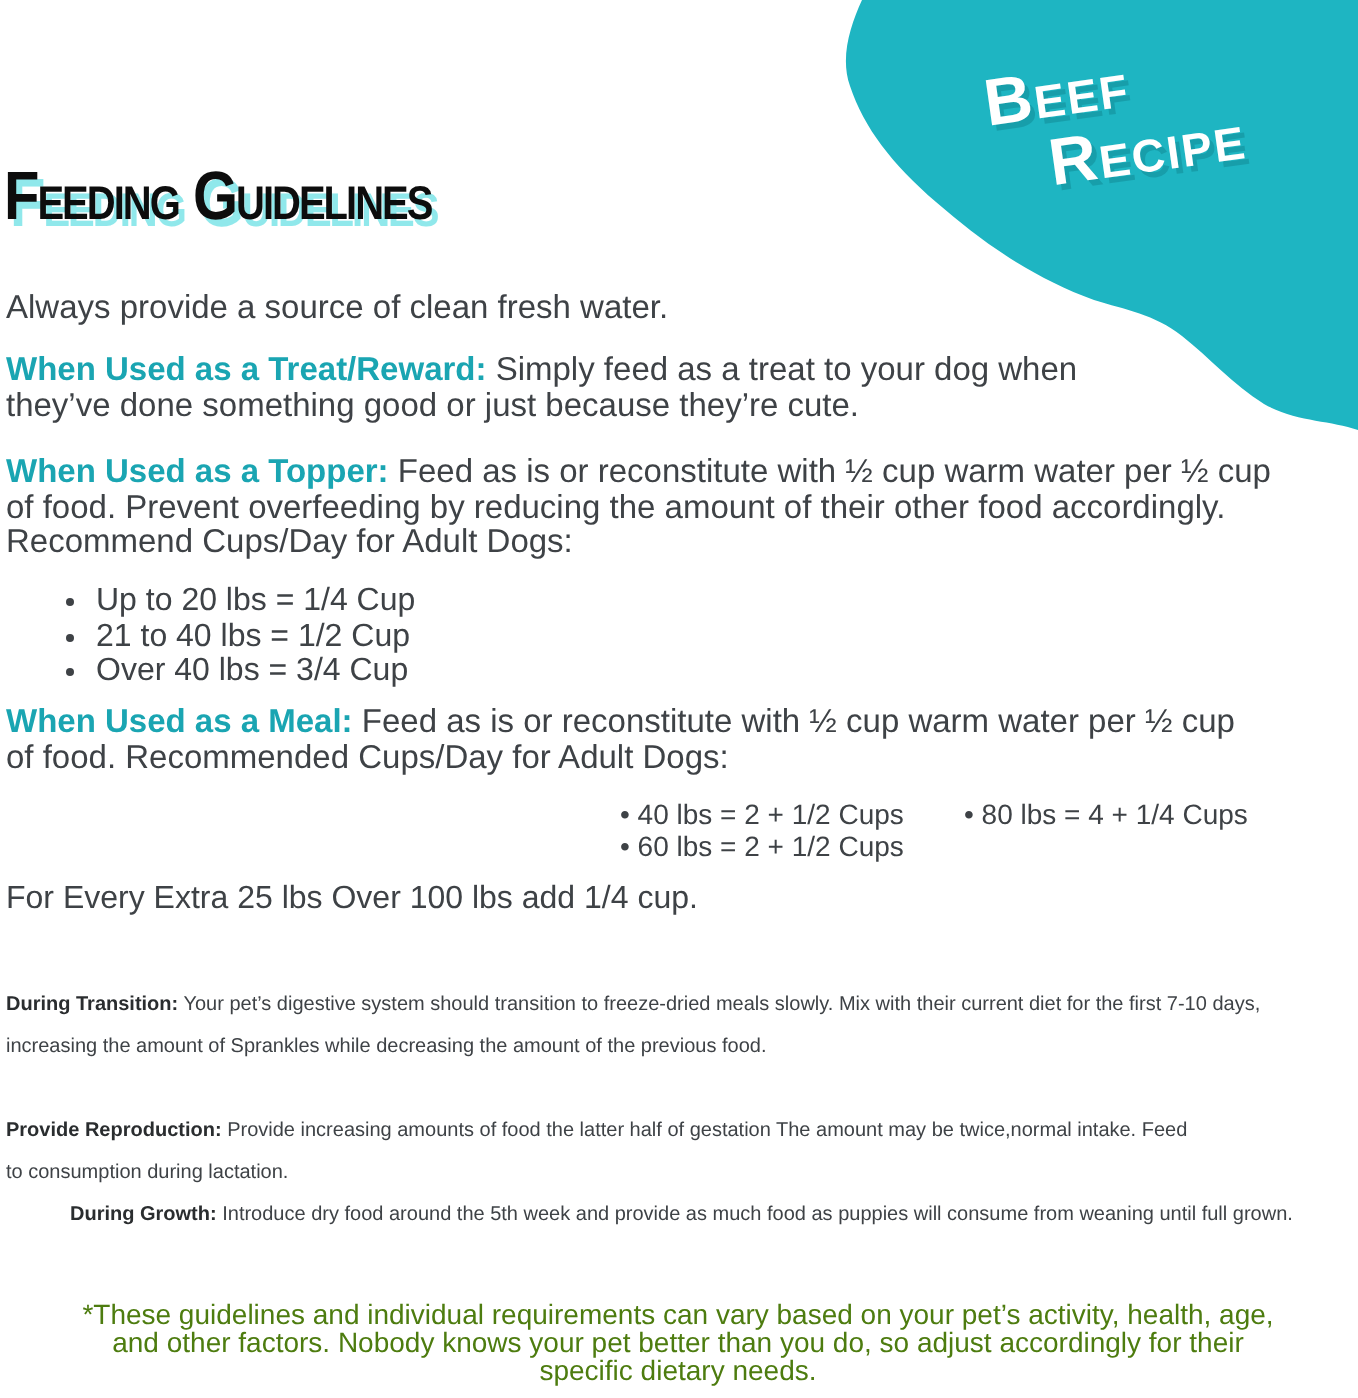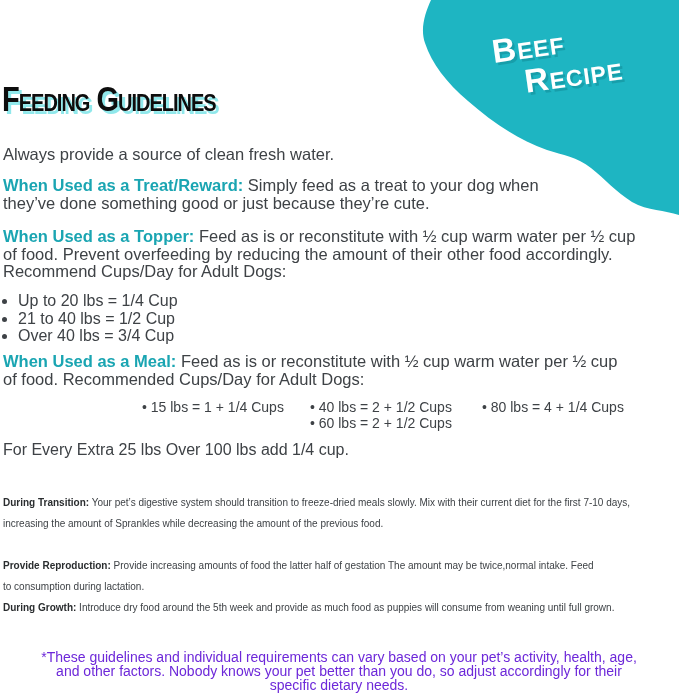--- a/index.html
+++ b/index.html
@@ -25,36 +25,36 @@
     text-shadow:3px 3px 0 #90e8eb;white-space:nowrap;
   }
   
   .para{position:absolute;left:3px;margin:0;font-size:16.5px;line-height:17.5px;color:#3e4246;}
   .teal-head{color:#1aa5b2;font-weight:700;}
   .dark-head{color:#2a2d2f;font-weight:700;}
   .intro{top:146px;}
   .treat{top:177px;width:588px;}
   .topper{top:228px;width:645px;}
   .bullets{
-    position:absolute;top:292px;left:0;margin:0;padding-left:18px;
+    position:absolute;top:292px;left:30px;margin:0;padding-left:18px;
     font-size:16px;line-height:17.5px;list-style:disc;
   }
   .meal{top:353px;width:632px;}
   .colgroup{position:absolute;top:399px;left:0;right:0;height:36px;}
   .col{position:absolute;top:0;margin:0;padding:0;list-style:none;font-size:14px;line-height:16px;}
   .col li::before{content:"• ";font-size:14px;}
   .col1{left:12px;} .col2{left:142px;} .col3{left:310px;} .col4{left:482px;}
   .extra{top:441px;font-size:16px;}
   .care{line-height:21px;font-size:10px;}
   .care1{top:492px;width:632px;}
   .care2{top:555px;width:600px;}
-  .care3{top:597px;width:620px;}
+  .care3{top:597px;width:620px;margin-left:32px;}
   .footnote{
     position:absolute;top:651px;left:39px;width:600px;margin:0;
-    text-align:center;font-size:14px;line-height:13.8px;color:#6d28d9;
+    text-align:center;font-size:14px;line-height:13.8px;color:#4d7c0f;
   }
 </style>
 </head>
 <body>
 
 <div class="page">
 
   <svg class="blob" viewBox="0 0 679 240" width="679" height="240" aria-hidden="true">
     <path d="M431,0
              C425,13 420,29 425,43
@@ -85,21 +85,20 @@
     <li>Up to 20 lbs = 1/4 Cup</li>
     <li>21 to 40 lbs = 1/2 Cup</li>
     <li>Over 40 lbs = 3/4 Cup</li>
   </ul>
 
   <p class="para meal"><span class="teal-head">When Used as a Meal:</span>
     <span>Feed as is or reconstitute with ½ cup warm water per ½ cup of food. Recommended Cups/Day for Adult Dogs:</span></p>
 
   <div class="colgroup">
     <ul class="col col2">
-      <li>15 lbs = 1 + 1/4 Cups</li>
     </ul>
     <ul class="col col3">
       <li>40 lbs = 2 + 1/2 Cups</li>
       <li>60 lbs = 2 + 1/2 Cups</li>
     </ul>
     <ul class="col col4">
       <li>80 lbs = 4 + 1/4 Cups</li>
     </ul>
   </div>
 

